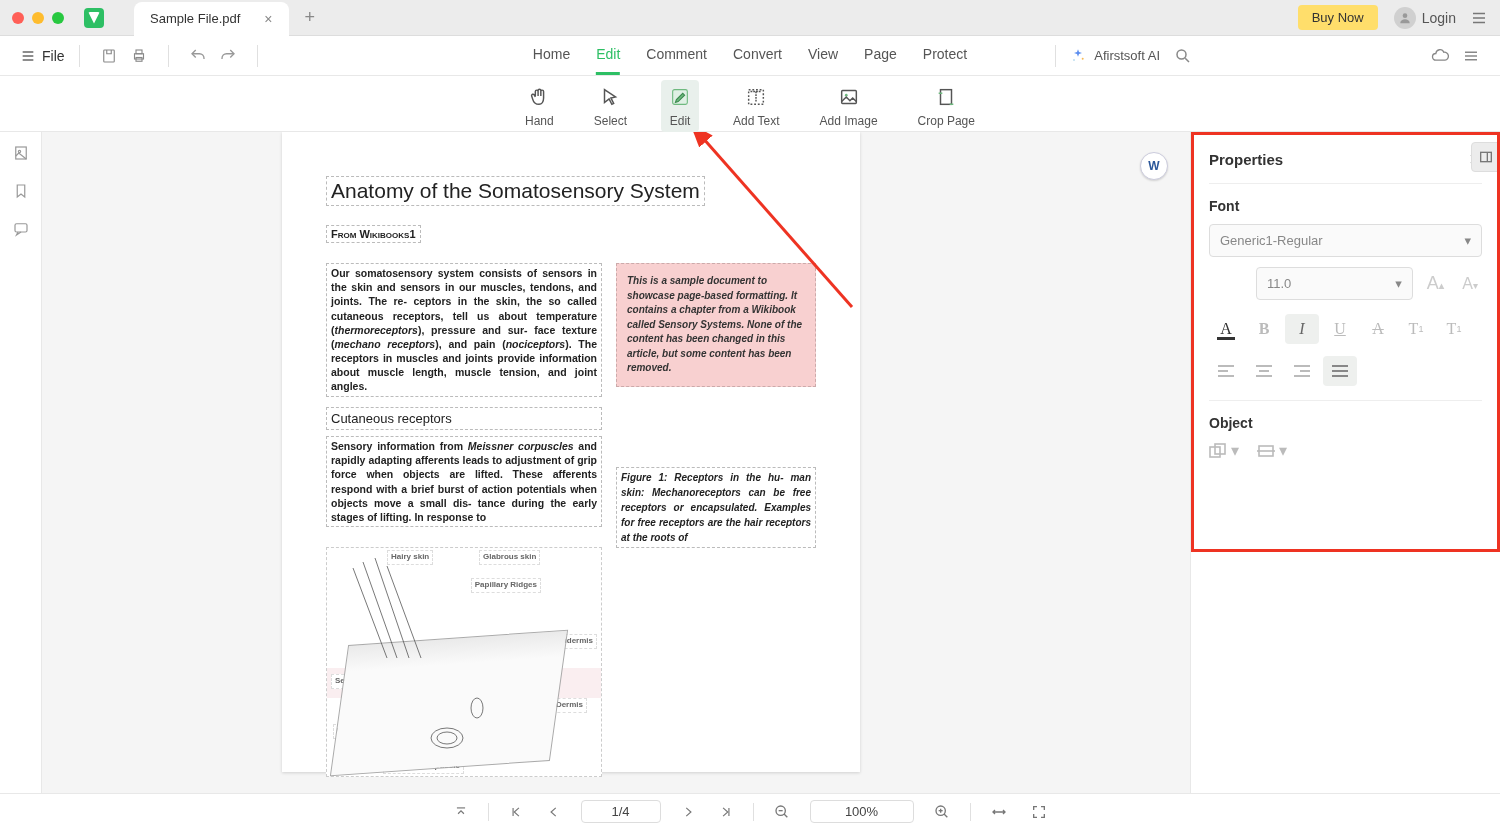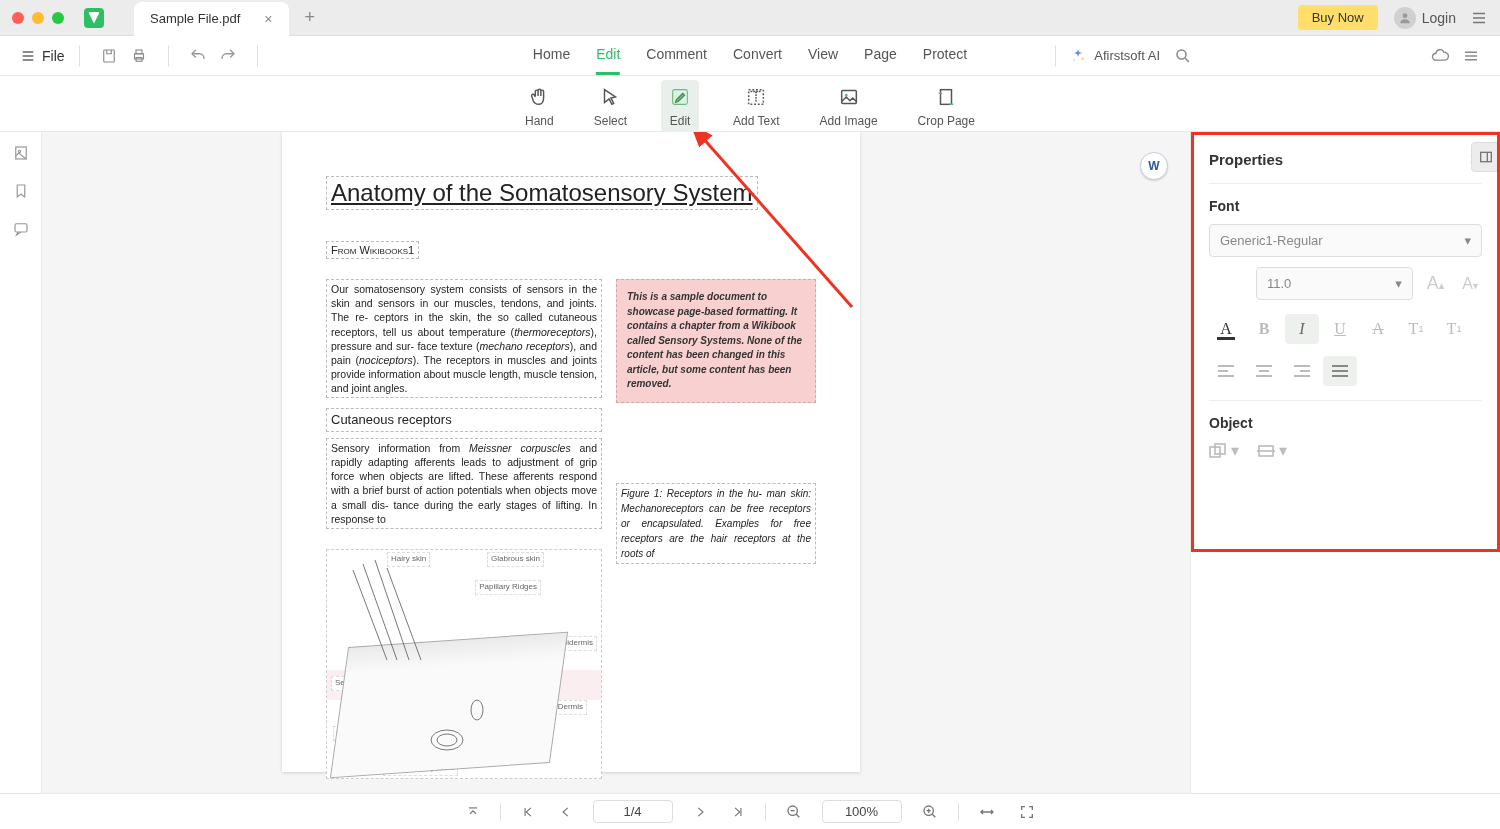--- a/index.html
+++ b/index.html
@@ -42,22 +42,22 @@
 .tool.active { background:#e9f0ec; }
 .tool .ticon { width:26px; height:26px; display:flex; align-items:center; justify-content:center; color:#444; }
 
 
 .workspace { position:absolute; top:132px; bottom:36px; left:0; right:0; display:flex; background:#f5f5f5; }
 .left-rail { width:42px; background:#fff; border-right:1px solid #e8e8e8; display:flex; flex-direction:column; align-items:center; padding-top:12px; gap:20px; }
 .left-rail .ri { color:#888; cursor:pointer; }
 .canvas { flex:1; position:relative; overflow:hidden; }
 .page { position:absolute; left:240px; top:0; width:578px; height:640px; background:#fff; box-shadow: 0 1px 3px rgba(0,0,0,.15); }
 .page-inner { padding: 44px 44px; font-family: Georgia, 'Times New Roman', serif; color:#222; }
-.edit-box { border:1px dashed #bbb; padding:2px 4px; }
-.h1-title { font-size: 24px; font-weight: 400; margin-bottom:30px; display:inline-block;text-decoration:underline; }
+.edit-box { border:1px dashed #bbb; padding:2px 4px;font-weight:bold; }
+.h1-title { font-size: 21px; font-weight: 400; margin-bottom:18px; display:inline-block; }
 .from-wiki { font-variant: small-caps; font-size:11px; display:inline-block; margin-bottom:12px; }
 .body-cols { display:flex; gap:14px; }
 .col-left { width: 294px; font-size:10.5px; line-height:1.35; text-align:justify; }
 .col-left p { margin-bottom:10px; }
 .col-left h3 { font-size:13px; font-weight:400; margin:6px 0 6px; }
 .pink-box { width:200px; background:#f8d0d0; font-size:10px; font-style:italic; line-height:1.45; padding:10px; color:#333; }
 .edit-dash { border:1px dashed #caa;font-weight:bold; }
 .figure-placeholder { border:1px dashed #ccc; height:230px; margin-top:20px; background:
   linear-gradient(#faeef0, #faeef0) 0 120px/100% 30px no-repeat,
   #fff; position:relative; font-size:8px; color:#666; }
@@ -91,21 +91,21 @@
 .obj-btn { display:flex; align-items:center; gap:4px; color:#bbb; cursor:pointer; }
 
 
 .annotation-arrow { position:absolute; pointer-events:none; }
 
 
 .statusbar { position:absolute; left:0; right:0; bottom:0; height:36px; background:#fff; border-top:1px solid #e8e8e8; display:flex; align-items:center; justify-content:center; gap:16px; font-size:13px; color:#666; }
 .sb-btn { cursor:pointer; color:#777; display:inline-flex; padding:4px; }
 .sb-sep { width:1px; height:18px; background:#e0e0e0; }
 .page-input { border:1px solid #ddd; border-radius:4px; padding:3px 0; width:80px; text-align:center; font-size:13px; color:#444; }
-.zoom-input { border:1px solid #ddd; border-radius:4px; padding:3px 0; width:80px; text-align:center; font-size:13px; color:#444; }
+.zoom-input { border:1px solid #ddd; border-radius:4px; padding:3px 0; width:104px; text-align:center; font-size:13px; color:#444; }
 
 svg { display:block; }
 </style>
 </head>
 <body>
 
 <div class="titlebar">
   <div class="traffic-lights">
     <div class="tl red"></div>
     <div class="tl yellow"></div>
@@ -305,21 +305,21 @@
           <div class="col-left">
             <p class="edit-box">
               <span>Our somatosensory system consists of sensors in the skin and sensors in our muscles, tendons, and joints. The re- ceptors in the skin, the so called cutaneous receptors, tell us about temperature (</span><i>thermoreceptors</i><span>), pressure and sur- face texture (</span><i>mechano receptors</i><span>), and pain (</span><i>nociceptors</i><span>). The receptors in muscles and joints provide information about muscle length, muscle tension, and joint angles.</span>
             </p>
             <h3 class="edit-box">Cutaneous receptors</h3>
             <p class="edit-box">
               <span>Sensory information from </span><i>Meissner corpuscles</i><span> and rapidly adapting afferents leads to adjustment of grip force when objects are lifted. These afferents respond with a brief burst of action potentials when objects move a small dis- tance during the early stages of lifting. In response to</span>
             </p>
             <div class="figure-placeholder edit-box">
               <span class="fig-label" style="left:60px; top:2px">Hairy skin</span>
-              <span class="fig-label" style="left:160px; top:2px">Glabrous skin</span>
+              <span class="fig-label" style="left:152px; top:2px">Glabrous skin</span>
               <span class="fig-label" style="right:60px; top:30px">Papillary Ridges</span>
               <span class="fig-label" style="right:4px; top:86px">Epidermis</span>
               <span class="fig-label" style="right:14px; top:150px">Dermis</span>
               <span class="fig-label" style="right:50px; top:128px">Meissner's corpuscle</span>
               <span class="fig-label" style="left:110px; top:150px">Ruffini's corpuscle</span>
               <span class="fig-label" style="left:6px; top:176px">Hair receptor</span>
               <span class="fig-label" style="left:56px; bottom:2px">Pacinian corpuscle</span>
               <span class="fig-label" style="left:4px; top:126px">Sebaceous gland</span>
               <div class="fig-skin-box"></div>
               <svg style="position:absolute; left:0; top:0;" width="290" height="230">

